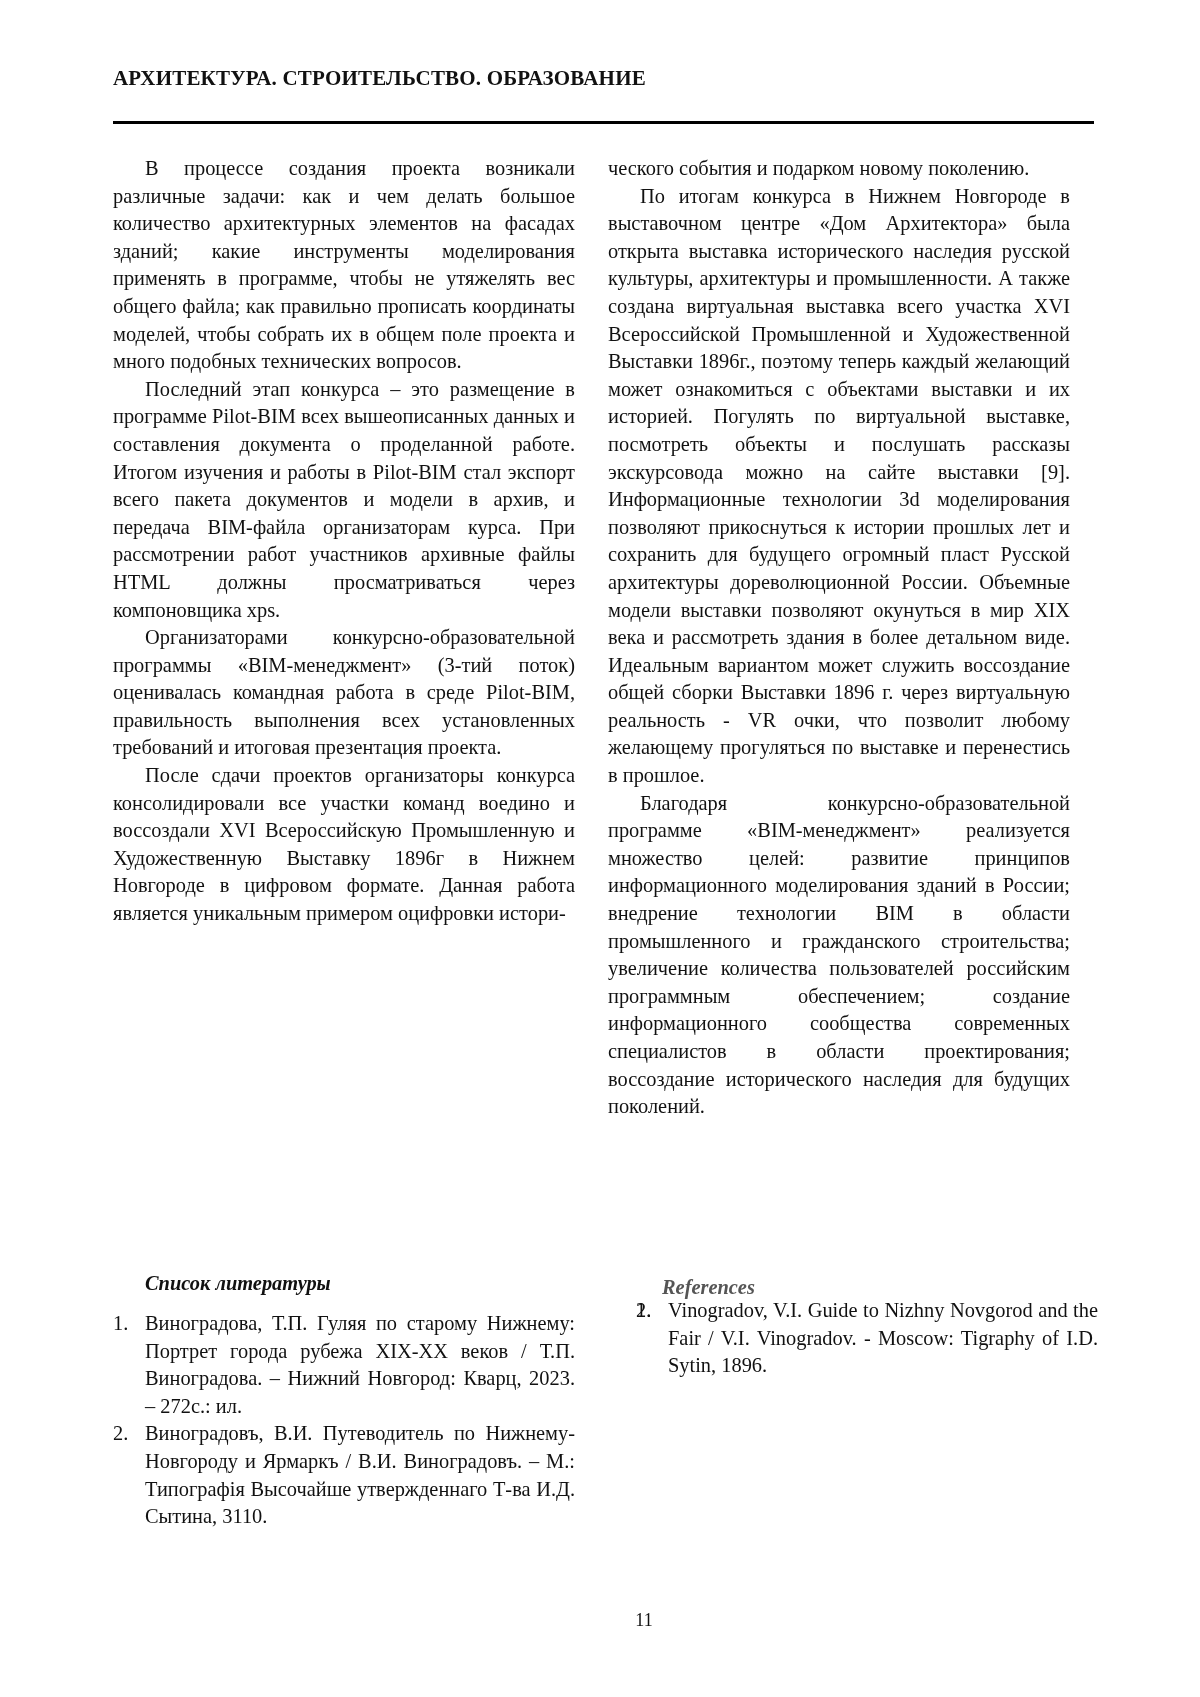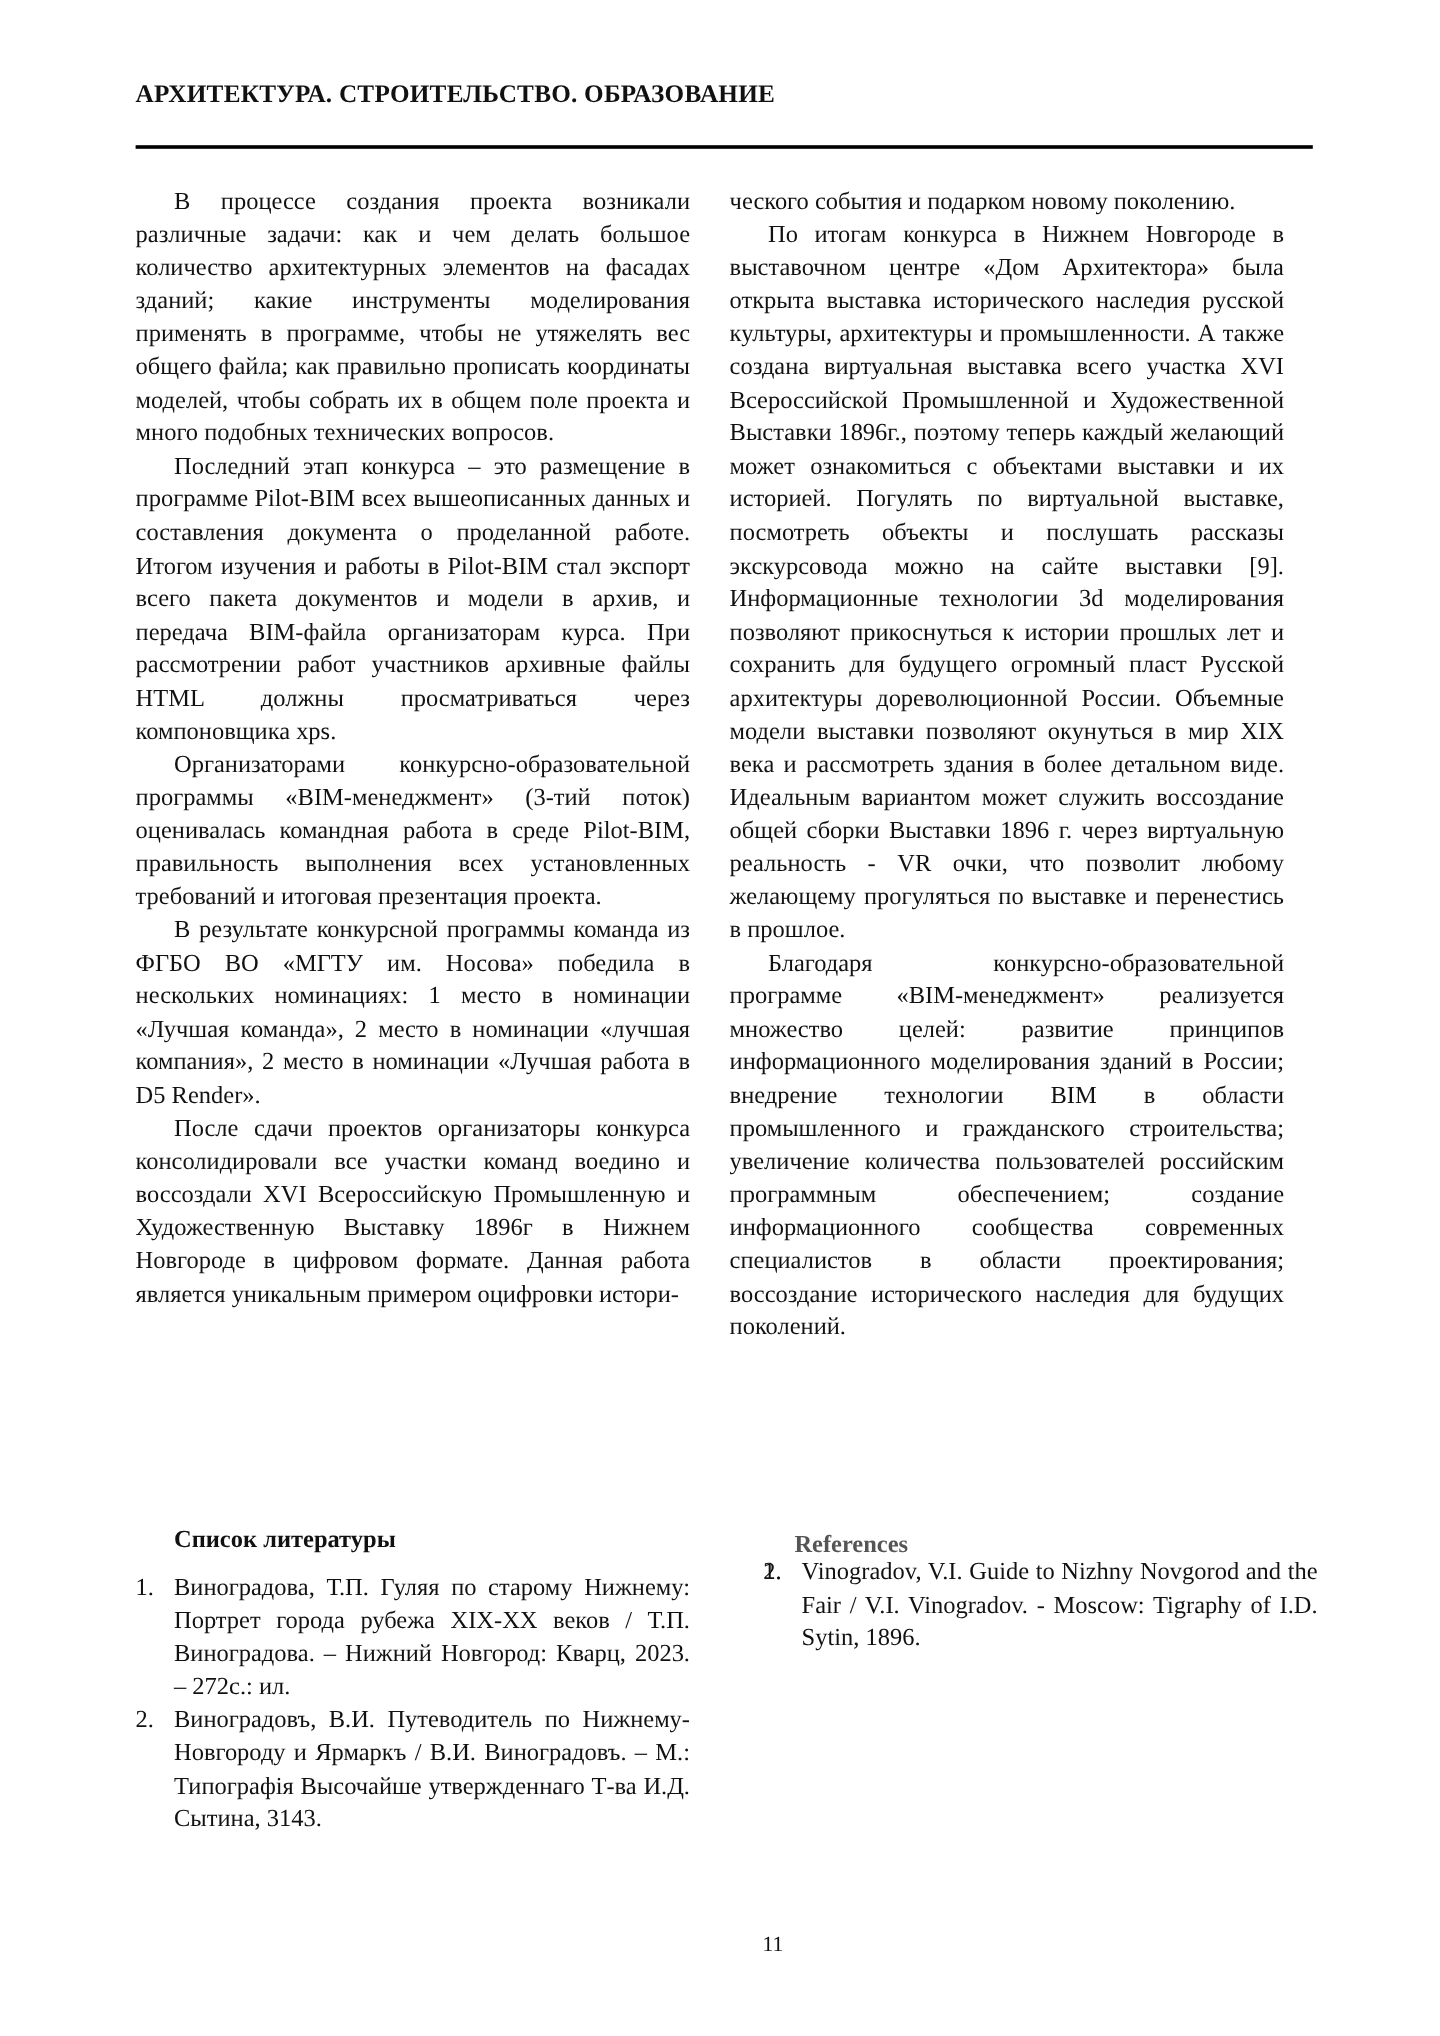--- a/index.html
+++ b/index.html
@@ -17,21 +17,21 @@
   }
   .col {
     position: absolute; top: 155px; width: 462px;
     font-size: 20.4px; line-height: 27.6px;
   }
   .col-left { left: 113px; }
   .col-right { left: 608px; top: 155px; }
   p { margin: 0; text-align: justify; text-indent: 32px; hyphens: manual; }
   p.noindent { text-indent: 0; }
   .refs-title {
-    position: absolute; font-weight: bold; font-size: 20.4px;
+    position: absolute; font-weight: bold; font-size: 20.4px; font-style: italic;
   }
   .refs-title.ru { left: 145px; top: 1272px; color: #111; }
   .refs-title.en { left: 662px; top: 1276px; color: #555; }
   ol.refs {
     position: absolute; margin: 0; padding: 0; list-style: none;
     width: 462px; font-size: 20.4px; line-height: 27.6px;
   }
   ol.refs.ru { left: 113px; top: 1310px; }
   ol.refs.en { left: 636px; top: 1297px; }
   ol.refs li { position: relative; padding-left: 32px; text-align: justify; }
@@ -43,39 +43,38 @@
 </head>
 <body>
 
 <div class="header">АРХИТЕКТУРА. СТРОИТЕЛЬСТВО. ОБРАЗОВАНИЕ</div>
 <div class="header-rule"></div>
 
 <div class="col col-left">
   <p>В процессе создания проекта возникали различные задачи: как и чем делать большое количество архитектурных элементов на фасадах зданий; какие инструменты моделирования применять в программе, чтобы не утяжелять вес общего файла; как правильно прописать координаты моделей, чтобы собрать их в общем поле проекта и много подобных технических вопросов.</p>
   <p>Последний этап конкурса – это размещение в программе Pilot-BIM всех вышеописанных данных и составления документа о проделанной работе. Итогом изучения и работы в Pilot-BIM стал экспорт всего пакета документов и модели в архив, и передача BIM-файла организаторам курса. При рассмотрении работ участников архивные файлы HTML должны просматриваться через компоновщика xps.</p>
   <p>Организаторами конкурсно-образовательной программы «BIM-менеджмент» (3-тий поток) оценивалась командная работа в среде Pilot-BIM, правильность выполнения всех установленных требований и итоговая презентация проекта.</p>
-  <p>В результате конкурсной программы команда из ФГБО ВО «МГТУ им. Носова» победила в нескольких номинациях: 1 место в номинации «Лучшая команда», 2 место в номинации «лучшая компания», 2 место в номинации «Лучшая работа в D5 Render».</p>
   <p>После сдачи проектов организаторы конкурса консолидировали все участки команд воедино и воссоздали XVI Всероссийскую Промышленную и Художественную Выставку 1896г в Нижнем Новгороде в цифровом формате. Данная работа является уникальным примером оцифровки истори-</p>
 </div>
 
 <div class="col col-right">
   <p class="noindent">ческого события и подарком новому поколению.</p>
   <p>По итогам конкурса в Нижнем Новгороде в выставочном центре «Дом Архитектора» была открыта выставка исторического наследия русской культуры, архитектуры и промышленности. А также создана виртуальная выставка всего участка XVI Всероссийской Промышленной и Художественной Выставки 1896г., поэтому теперь каждый желающий может ознакомиться с объектами выставки и их историей. Погулять по виртуальной выставке, посмотреть объекты и послушать рассказы экскурсовода можно на сайте выставки [9]. Информационные технологии 3d моделирования позволяют прикоснуться к истории прошлых лет и сохранить для будущего огромный пласт Русской архитектуры дореволюционной России. Объемные модели выставки позволяют окунуться в мир XIX века и рассмотреть здания в более детальном виде. Идеальным вариантом может служить воссоздание общей сборки Выставки 1896 г. через виртуальную реальность - VR очки, что позволит любому желающему прогуляться по выставке и перенестись в прошлое.</p>
   <p>Благодаря конкурсно-образовательной программе «BIM-менеджмент» реализуется множество целей: развитие принципов информационного моделирования зданий в России; внедрение технологии BIM в области промышленного и гражданского строительства; увеличение количества пользователей российским программным обеспечением; создание информационного сообщества современных специалистов в области проектирования; воссоздание исторического наследия для будущих поколений.</p>
 </div>
 
 <div class="refs-title ru">Список литературы</div>
 <ol class="refs ru">
   <li>
     <span class="num">1.</span>
     <span>Виноградова, Т.П. Гуляя по старому Нижнему: Портрет города рубежа XIX-XX веков / Т.П. Виноградова. – Нижний Новгород: Кварц, 2023. – 272с.: ил.</span>
   </li>
   <li>
     <span class="num">2.</span>
-    <span>Виноградовъ, В.И. Путеводитель по Нижнему-Новгороду и Ярмаркъ / В.И. Виноградовъ. – М.: Типографія Высочайше утвержденнаго Т-ва И.Д. Сытина, 3143.</span>
+    <span>Виноградовъ, В.И. Путеводитель по Нижнему-Новгороду и Ярмаркъ / В.И. Виноградовъ. – М.: Типографія Высочайше утвержденнаго Т-ва И.Д. Сытина, 3110.</span>
   </li>
 </ol>
 
 <div class="refs-title en">References</div>
 <ol class="refs en">
   <li>
     <span class="num">1.</span>
   </li>
   <li>
     <span class="num">2.</span>

